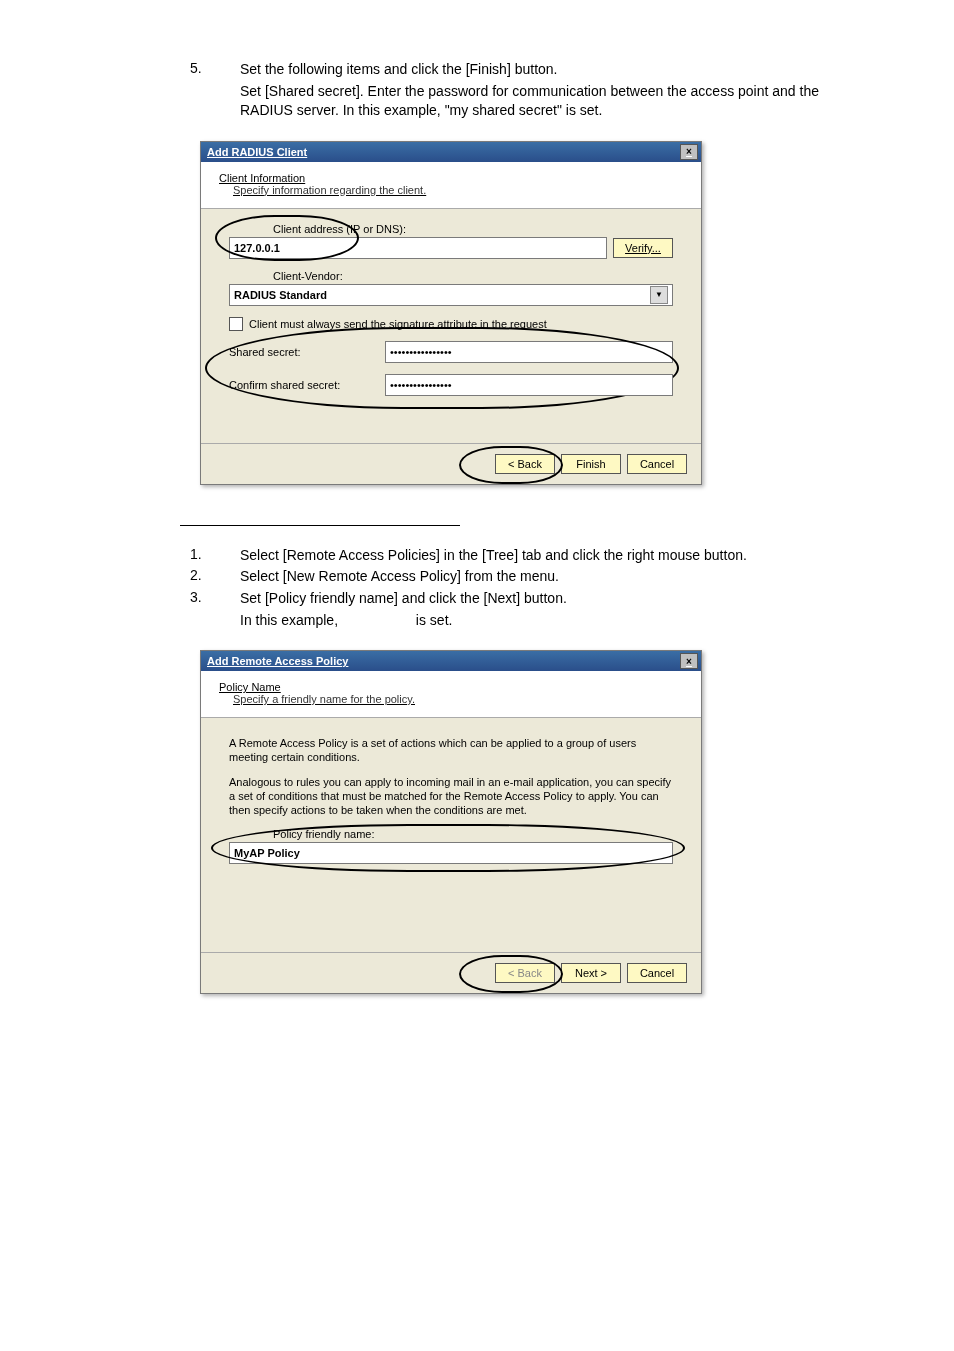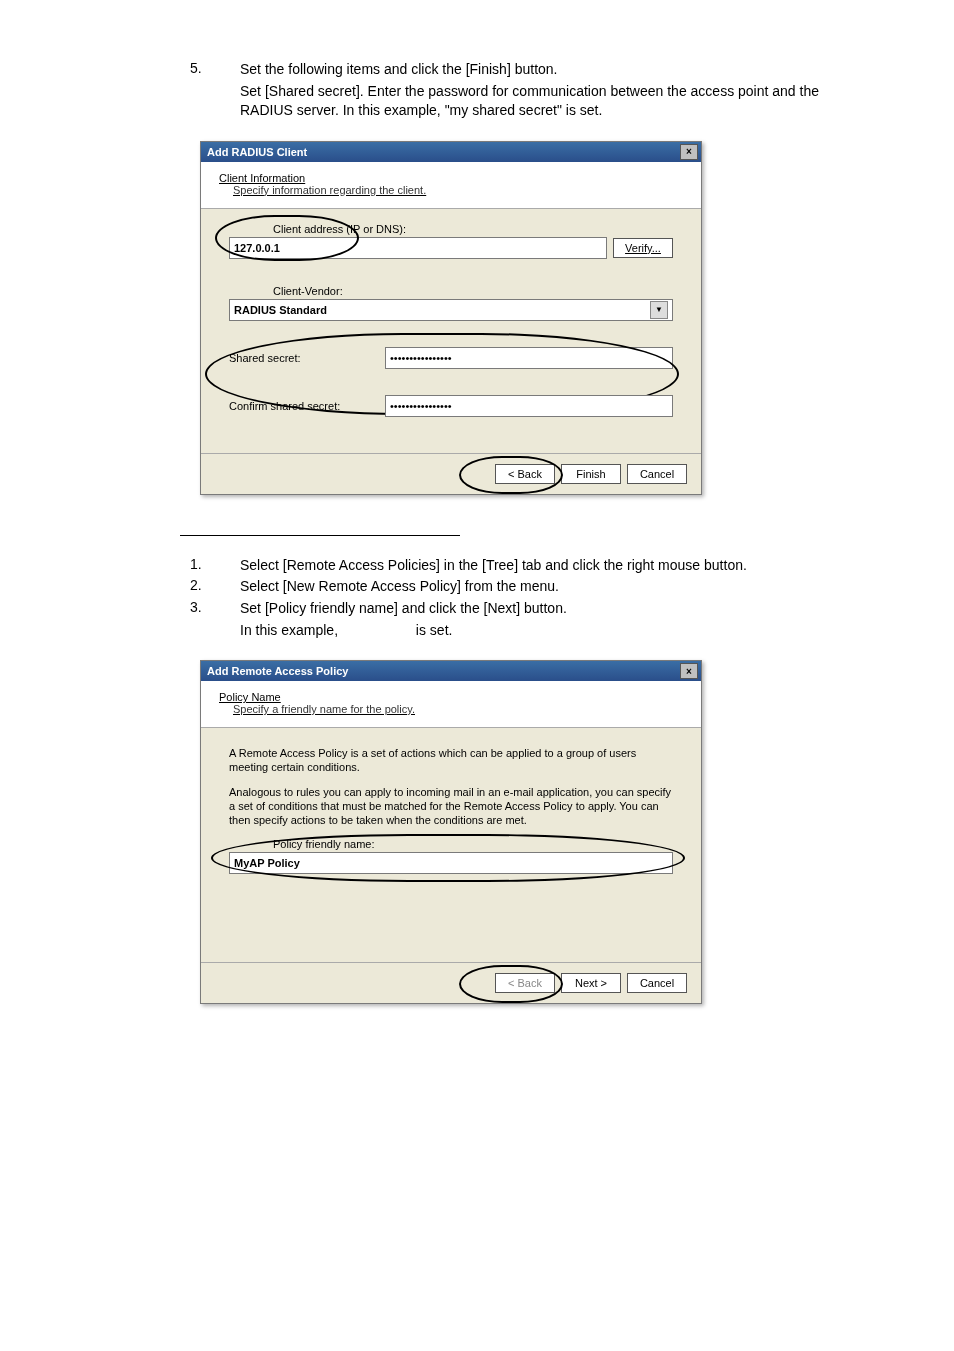--- a/index.html
+++ b/index.html
@@ -49,20 +49,21 @@
   .titlebar {
     background: linear-gradient(#3a6ea5,#2a4e8a);
     color: #fff;
     display: flex;
     justify-content: space-between;
     align-items: center;
     height: 20px;
     padding: 0 3px 0 6px;
     font-size: 11px;
     font-weight: bold;
+    text-decoration: underline;
   }
   .closebtn {
     width: 16px;
     height: 14px;
     background: #c0c0c0;
     border: 1px solid #555;
     color: #000;
     display: flex;
     align-items: center;
     justify-content: center;
@@ -87,21 +88,21 @@
     padding: 14px 28px 10px 28px;
     min-height: 210px;
   }
   .field-label {
     margin-bottom: 2px;
     margin-left: 44px;
   }
   .input-row {
     display: flex;
     align-items: center;
-    margin-bottom: 26px;
+    margin-bottom: 11px;
     gap: 6px;
   }
   .text-input, .select-input {
     background: #fff;
     border: 1px solid #7a7a7a;
     height: 18px;
     padding: 1px 4px;
     font: inherit;
     box-sizing: content-box;
   }
@@ -114,21 +115,21 @@
     height:18px;
     padding:1px 4px;
     display:flex;
     align-items:center;
     justify-content:space-between;
   }
   .select-arrow {
     width:16px;height:16px;background:#ddd;border:1px solid #888;display:flex;align-items:center;justify-content:center;font-size:8px;
   }
   .btn {
-    background: #ffffff;
+    background: #fef9c3;
     border: 1px solid #555;
     height: 20px;
     padding: 0 9px;
     font: inherit;
     cursor: pointer;
     min-width: 60px;
   }
   .btn:disabled { color:#888; cursor:default;}
   .checkbox-row {
     display:flex;align-items:center;gap:6px;margin:6px 0 10px 0;
@@ -196,20 +197,24 @@
       </div>
 
       <div class="field-label">Client-Vendor:</div>
       <div class="input-row">
         <div class="select-wrap">
           <span style="font-weight:bold;">RADIUS Standard</span>
           <span class="select-arrow">▼</span>
         </div>
       </div>
 
+      <div class="checkbox-row">
+        <span class="cb"></span>
+        <span>Client must always send the signature attribute in the request</span>
+      </div>
 
       <div class="input-row rel">
         <div style="width:150px;">Shared secret:</div>
         <div class="masked-field"><input type="password" class="text-input" value="################" style=""></div>
         <div class="circle-annot" style="top:-14px;left:-24px;width:470px;height:78px;"></div>
       </div>
       <div class="input-row">
         <div style="width:150px;">Confirm shared secret:</div>
         <div class="masked-field"><input type="password" class="text-input" value="################" style=""></div>
       </div>

